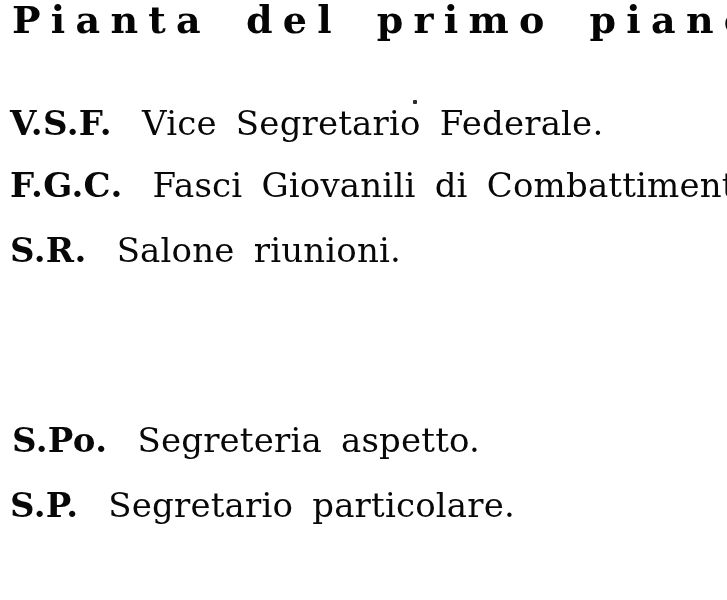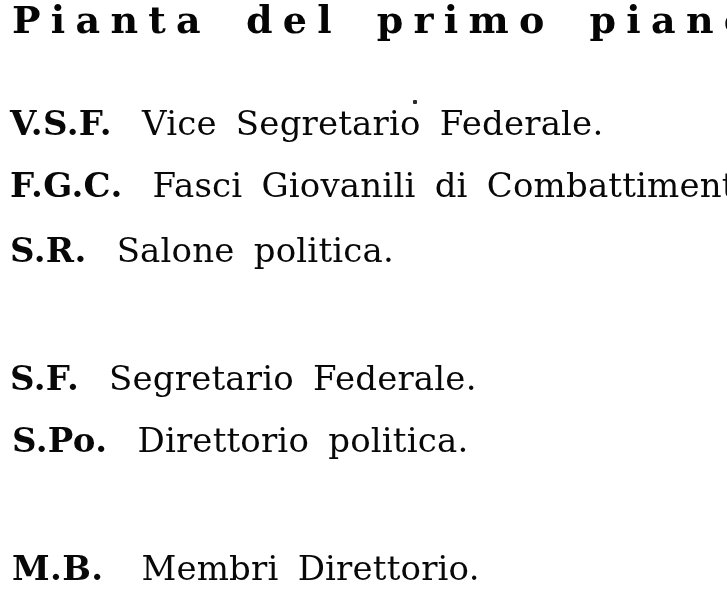--- a/index.html
+++ b/index.html
@@ -79,30 +79,27 @@
 
   <div class="legend-row row-0">
     <span class="abbr">V.S.F.</span><span class="label">Vice Segretario Federale.</span>
   </div>
 
   <div class="legend-row row-1">
     <span class="abbr">F.G.C.</span><span class="label">Fasci Giovanili di Combattimento</span>
   </div>
 
   <div class="legend-row row-2">
-    <span class="abbr">S.R.</span><span class="label">Salone politica.</span>
+    <span class="abbr">S.R.</span><span class="label">Salone riunioni.</span>
   </div>
 
 
-  <div class="legend-row row-4">
-    <span class="abbr">S.F.</span><span class="label">Segretario Federale.</span>
+
+  <div class="legend-row row-5">
+    <span class="abbr">S.Po.</span><span class="label">Segreteria aspetto.</span>
   </div>
 
-  <div class="legend-row row-5">
-    <span class="abbr">S.Po.</span><span class="label">Direttorio politica.</span>
+  <div class="legend-row row-6">
+    <span class="abbr">S.P.</span><span class="label">Segretario particolare.</span>
   </div>
 
-
-  <div class="legend-row row-7">
-    <span class="abbr">M.B.</span><span class="label">Membri Direttorio.</span>
-  </div>
 
 </div>
 
 </body></html>

